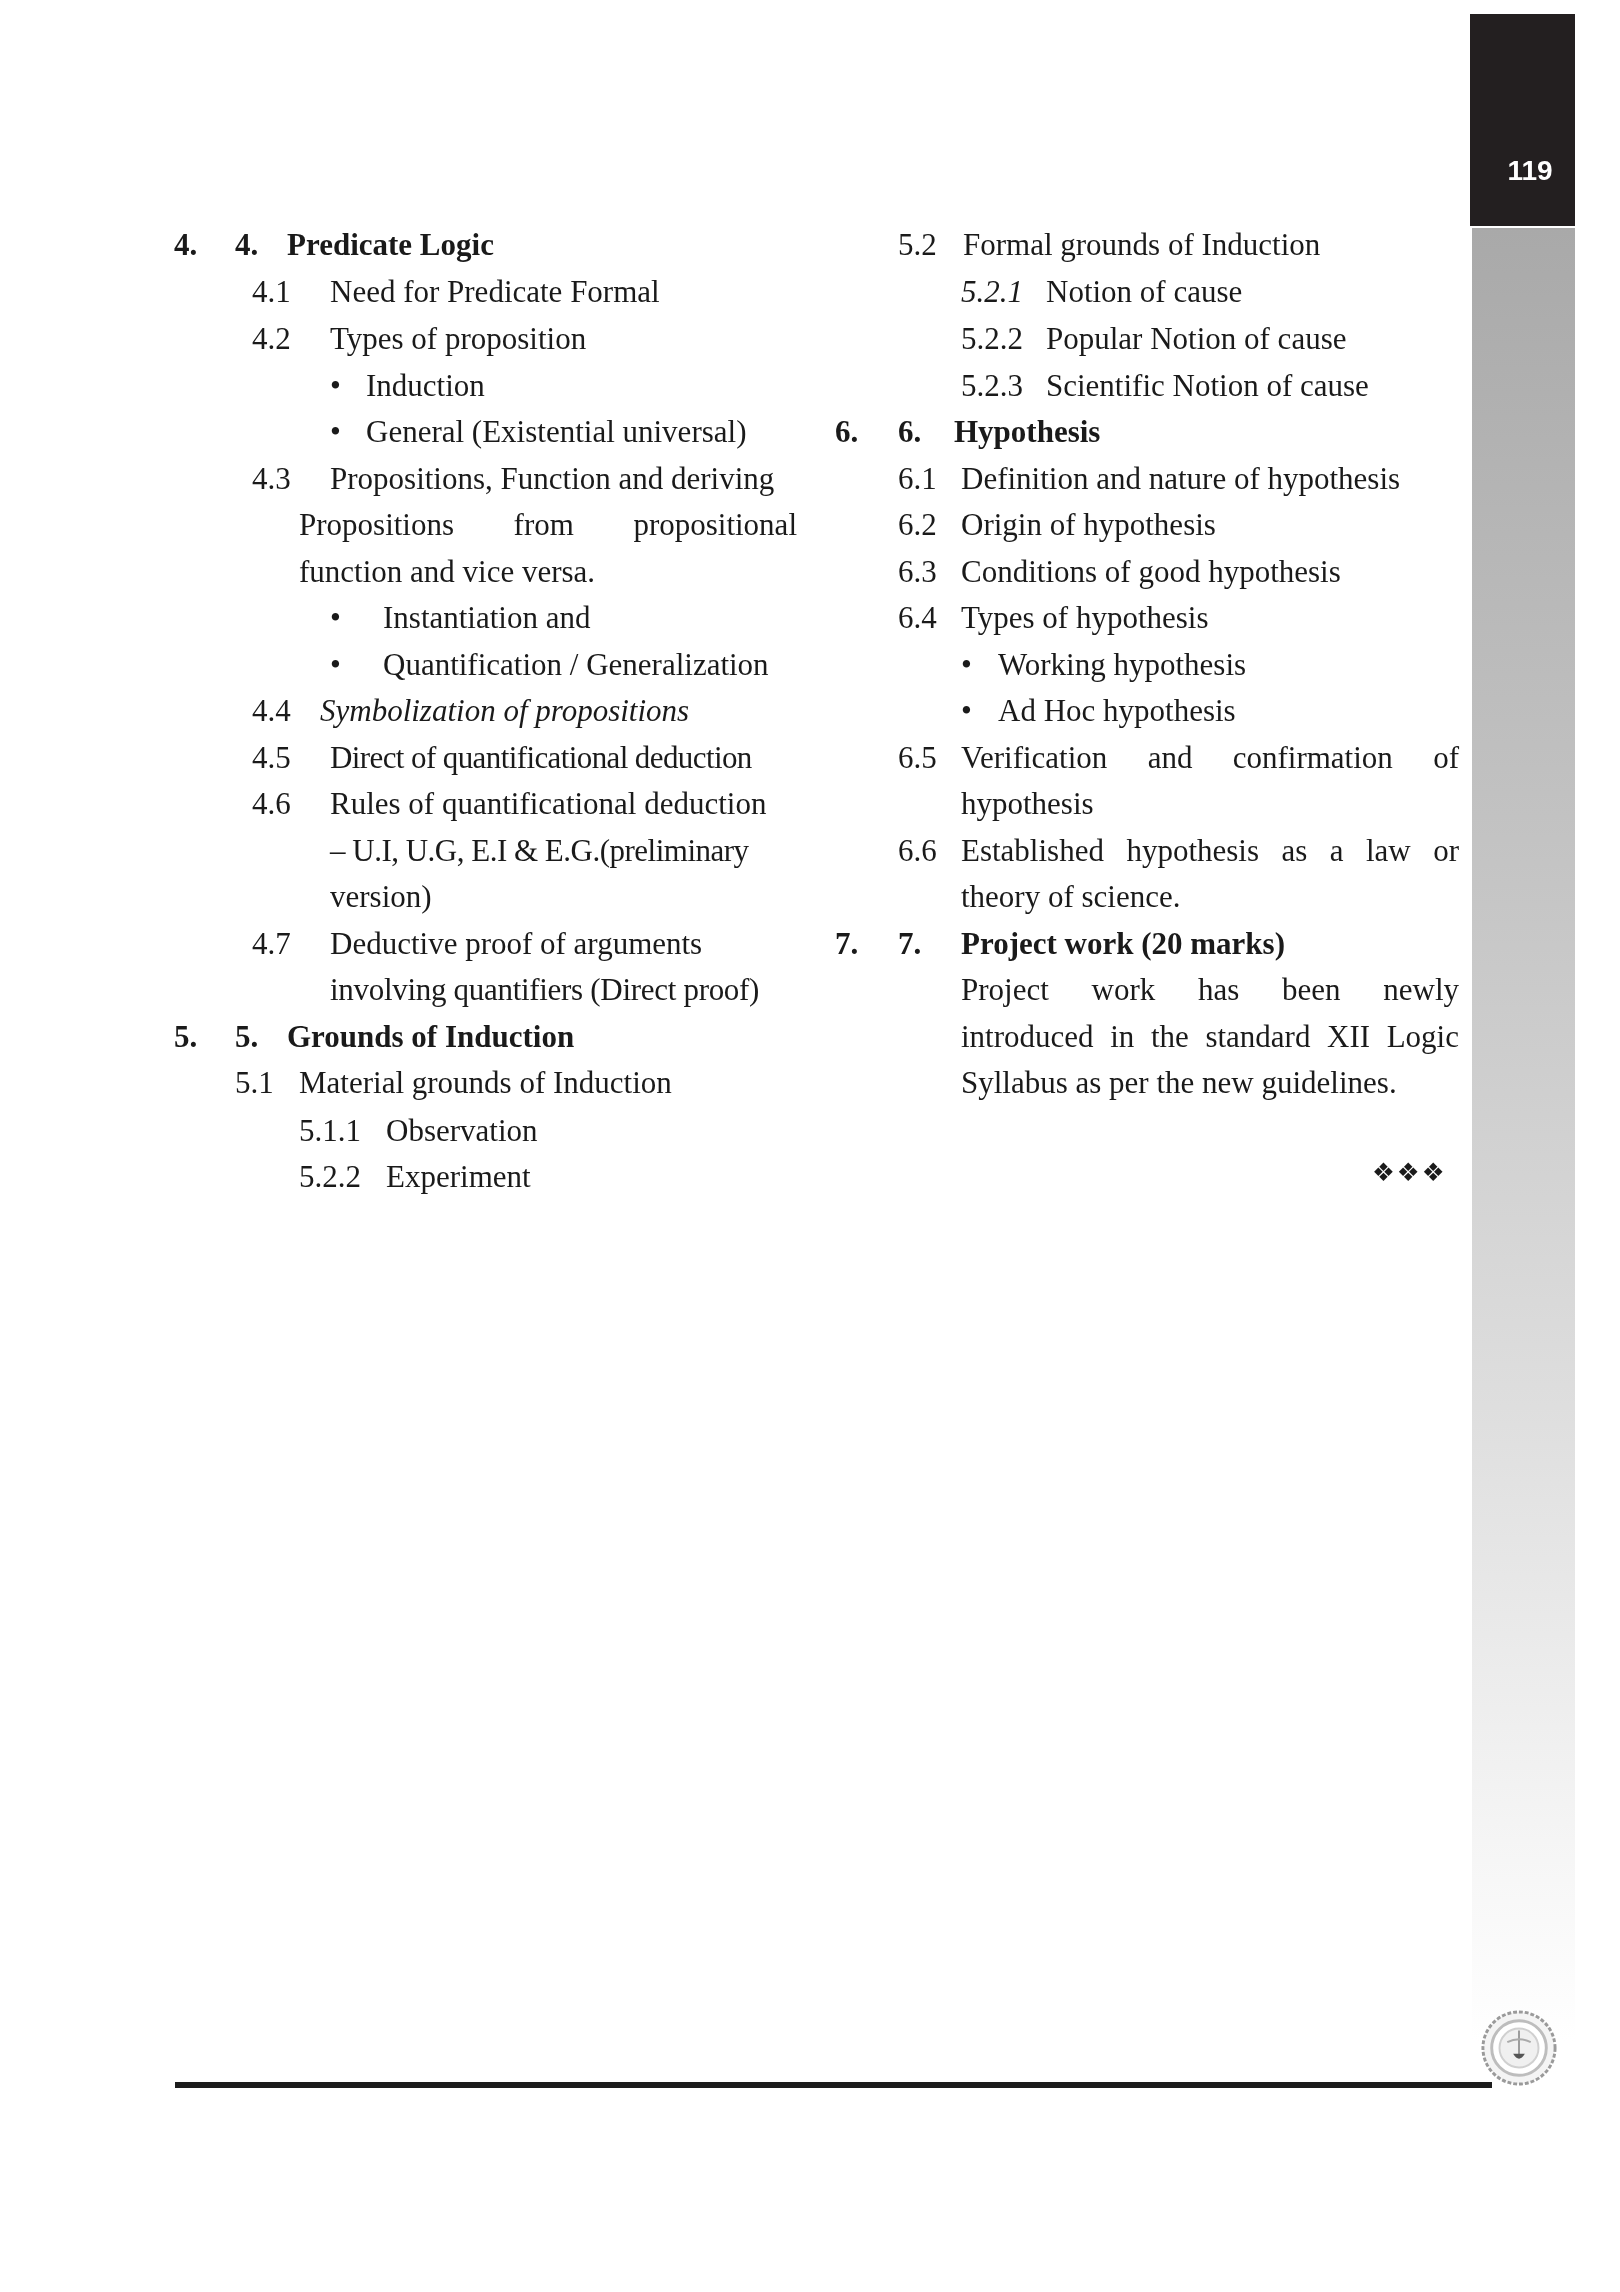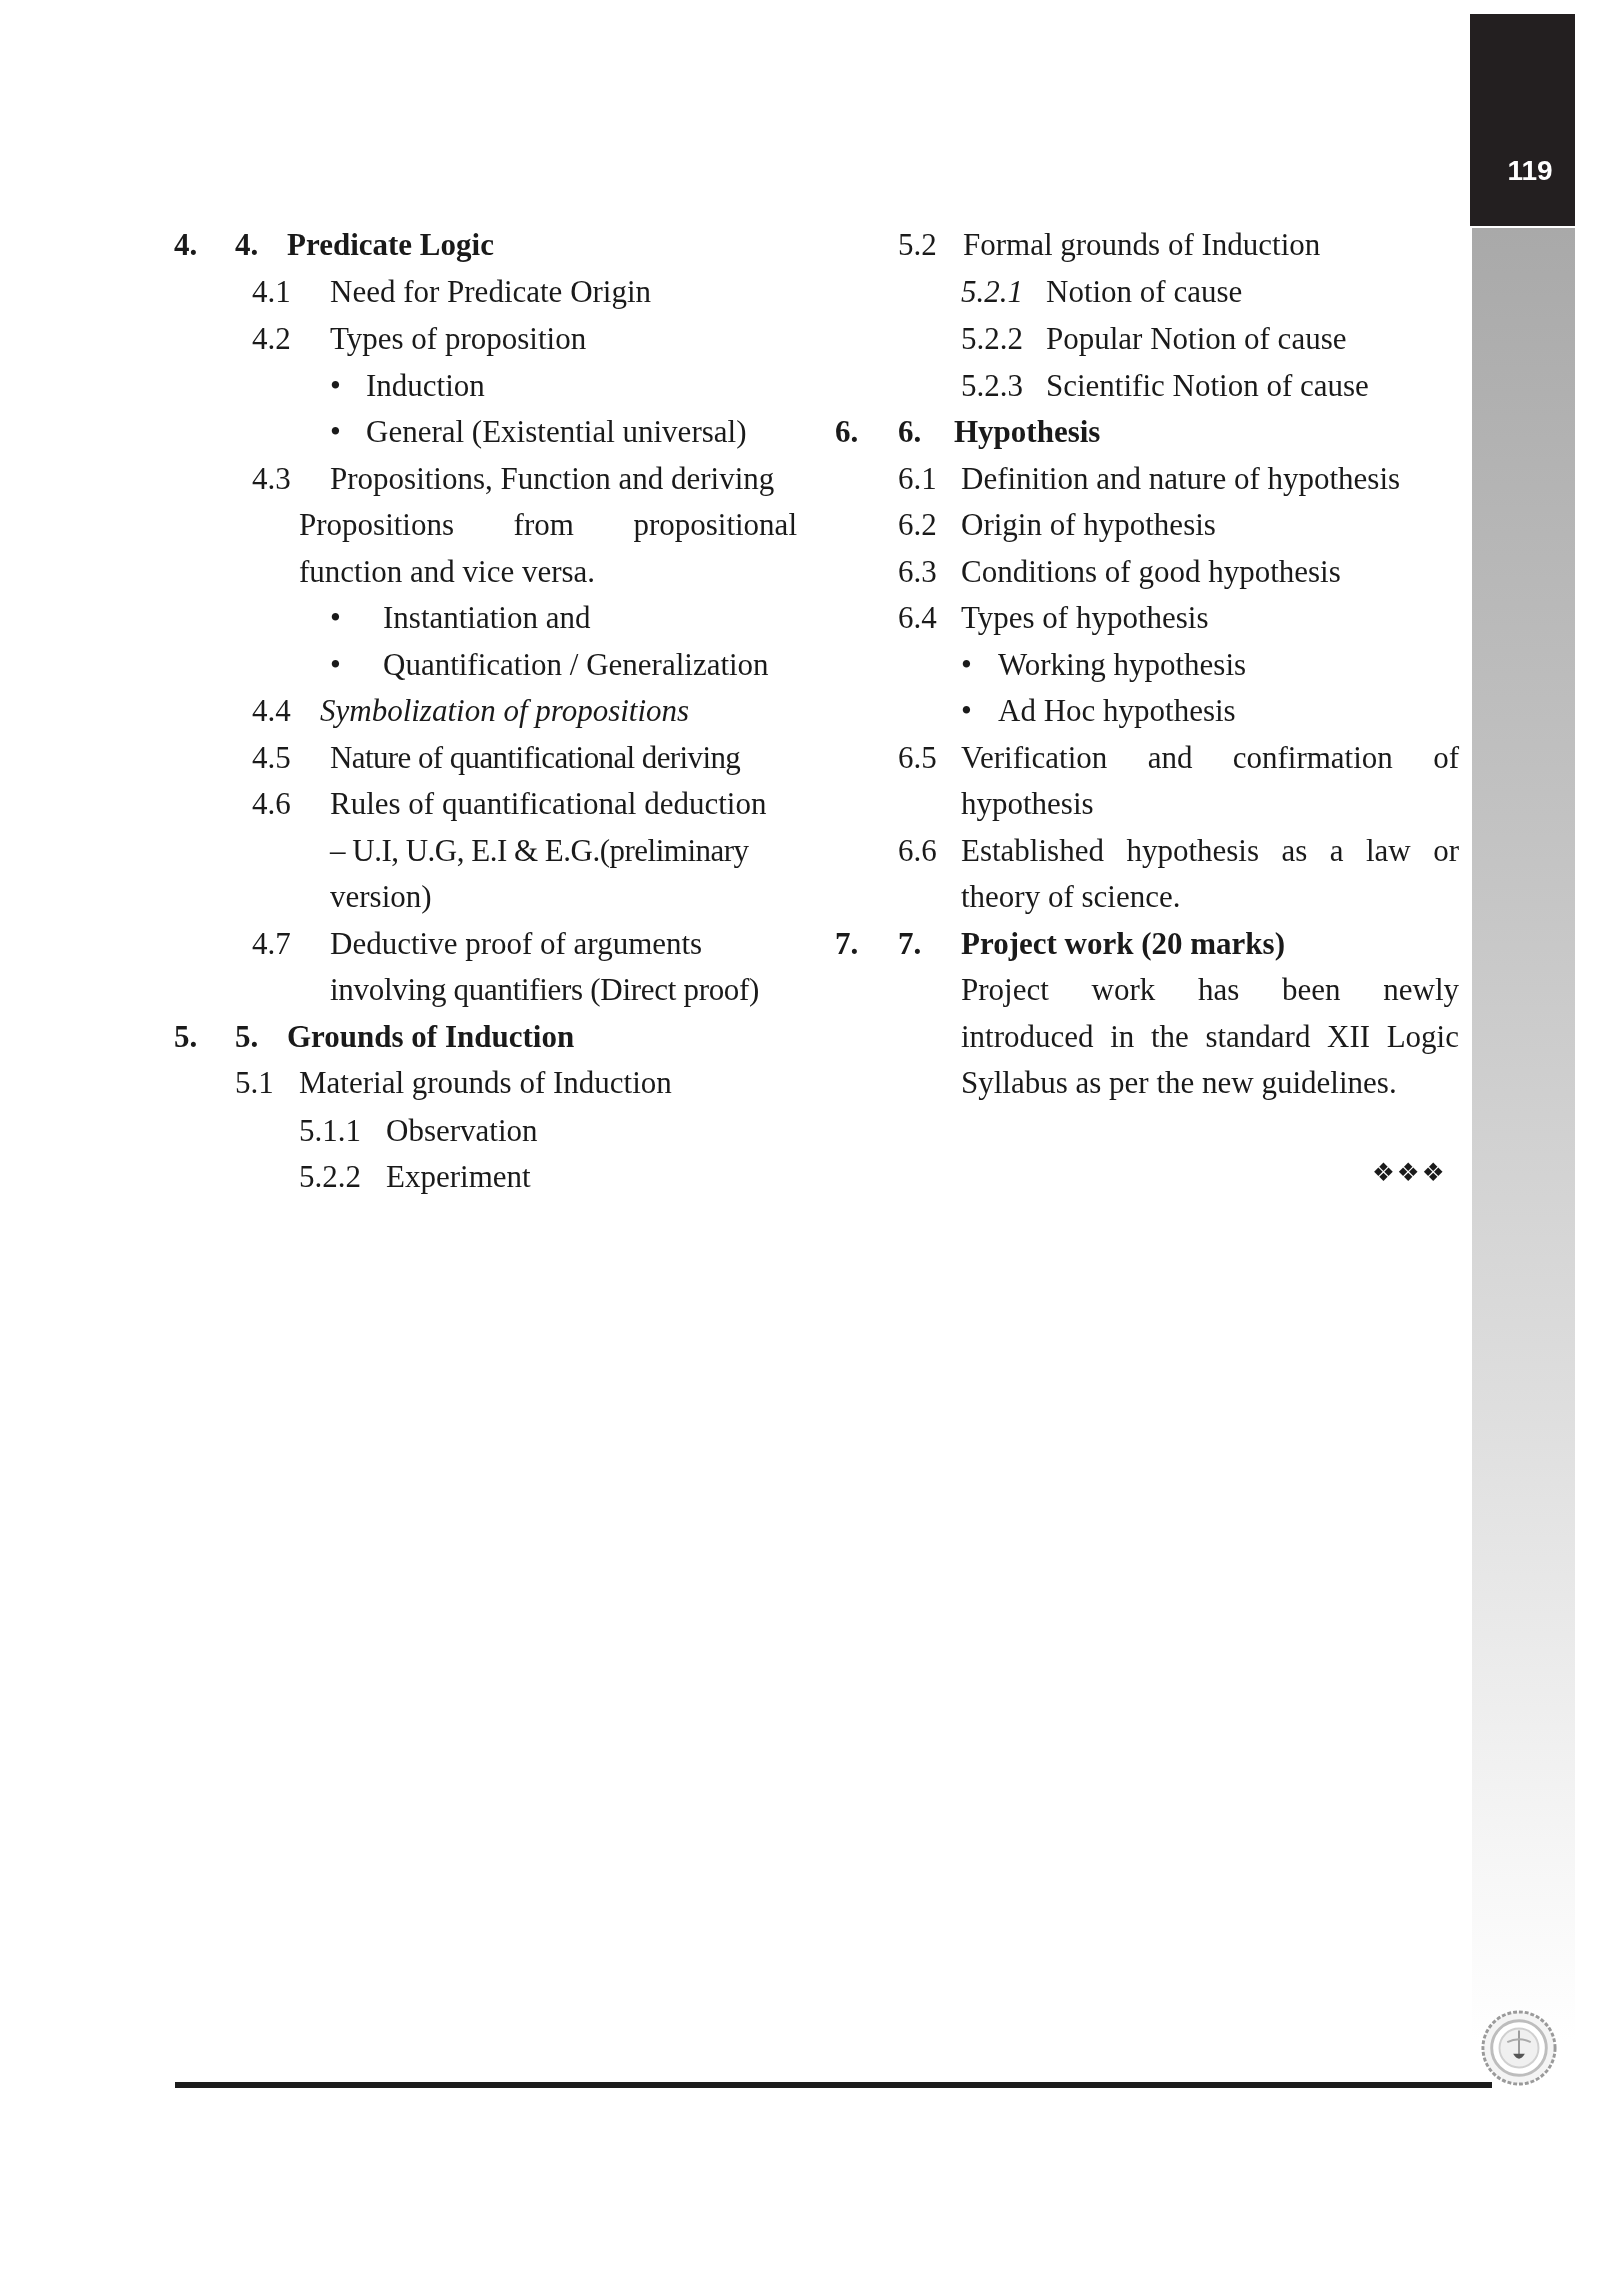--- a/index.html
+++ b/index.html
@@ -24,21 +24,21 @@
 <div id="tab-num">119</div>
 <div id="tab-grad"></div>
 
 <div>
 
   <div class="ln b" style="left:174px;top:225px;">4.</div>
   <div class="ln b" style="left:235px;top:225px;">4.</div>
   <div class="ln b" style="left:287px;top:225px;">Predicate Logic</div>
 
   <div class="ln" style="left:252px;top:272px;">4.1</div>
-  <div class="ln" style="left:330px;top:272px;">Need for Predicate Origin</div>
+  <div class="ln" style="left:330px;top:272px;">Need for Predicate Formal</div>
 
   <div class="ln" style="left:252px;top:319px;">4.2</div>
   <div class="ln" style="left:330px;top:319px;">Types of proposition</div>
 
   <div class="ln" style="left:330px;top:366px;">•</div>
   <div class="ln" style="left:366px;top:366px;">Induction</div>
   <div class="ln" style="left:330px;top:412px;">•</div>
   <div class="ln" style="left:366px;top:412px;">General (Existential universal)</div>
 
   <div class="ln" style="left:252px;top:459px;">4.3</div>
@@ -48,21 +48,21 @@
 
   <div class="ln" style="left:330px;top:598px;">•</div>
   <div class="ln" style="left:383px;top:598px;">Instantiation and</div>
   <div class="ln" style="left:330px;top:645px;">•</div>
   <div class="ln" style="left:383px;top:645px;">Quantification / Generalization</div>
 
   <div class="ln" style="left:252px;top:691px;">4.4</div>
   <div class="ln" style="left:320px;top:691px;font-style:italic;">Symbolization of propositions</div>
 
   <div class="ln" style="left:252px;top:738px;">4.5</div>
-  <div class="ln" style="left:330px;top:738px;letter-spacing:-0.6px;">Nature of quantificational deriving</div>
+  <div class="ln" style="left:330px;top:738px;letter-spacing:-0.6px;">Direct of quantificational deduction</div>
 
   <div class="ln" style="left:252px;top:784px;">4.6</div>
   <div class="ln" style="left:330px;top:784px;">Rules of quantificational deduction</div>
   <div class="ln" style="left:330px;top:831px;letter-spacing:-0.5px;">– U.I, U.G, E.I &amp; E.G.(preliminary</div>
   <div class="ln" style="left:330px;top:877px;">version)</div>
 
   <div class="ln" style="left:252px;top:924px;">4.7</div>
   <div class="ln" style="left:330px;top:924px;">Deductive proof of arguments</div>
   <div class="ln" style="left:330px;top:970px;letter-spacing:-0.3px;">involving quantifiers (Direct proof)</div>
 

